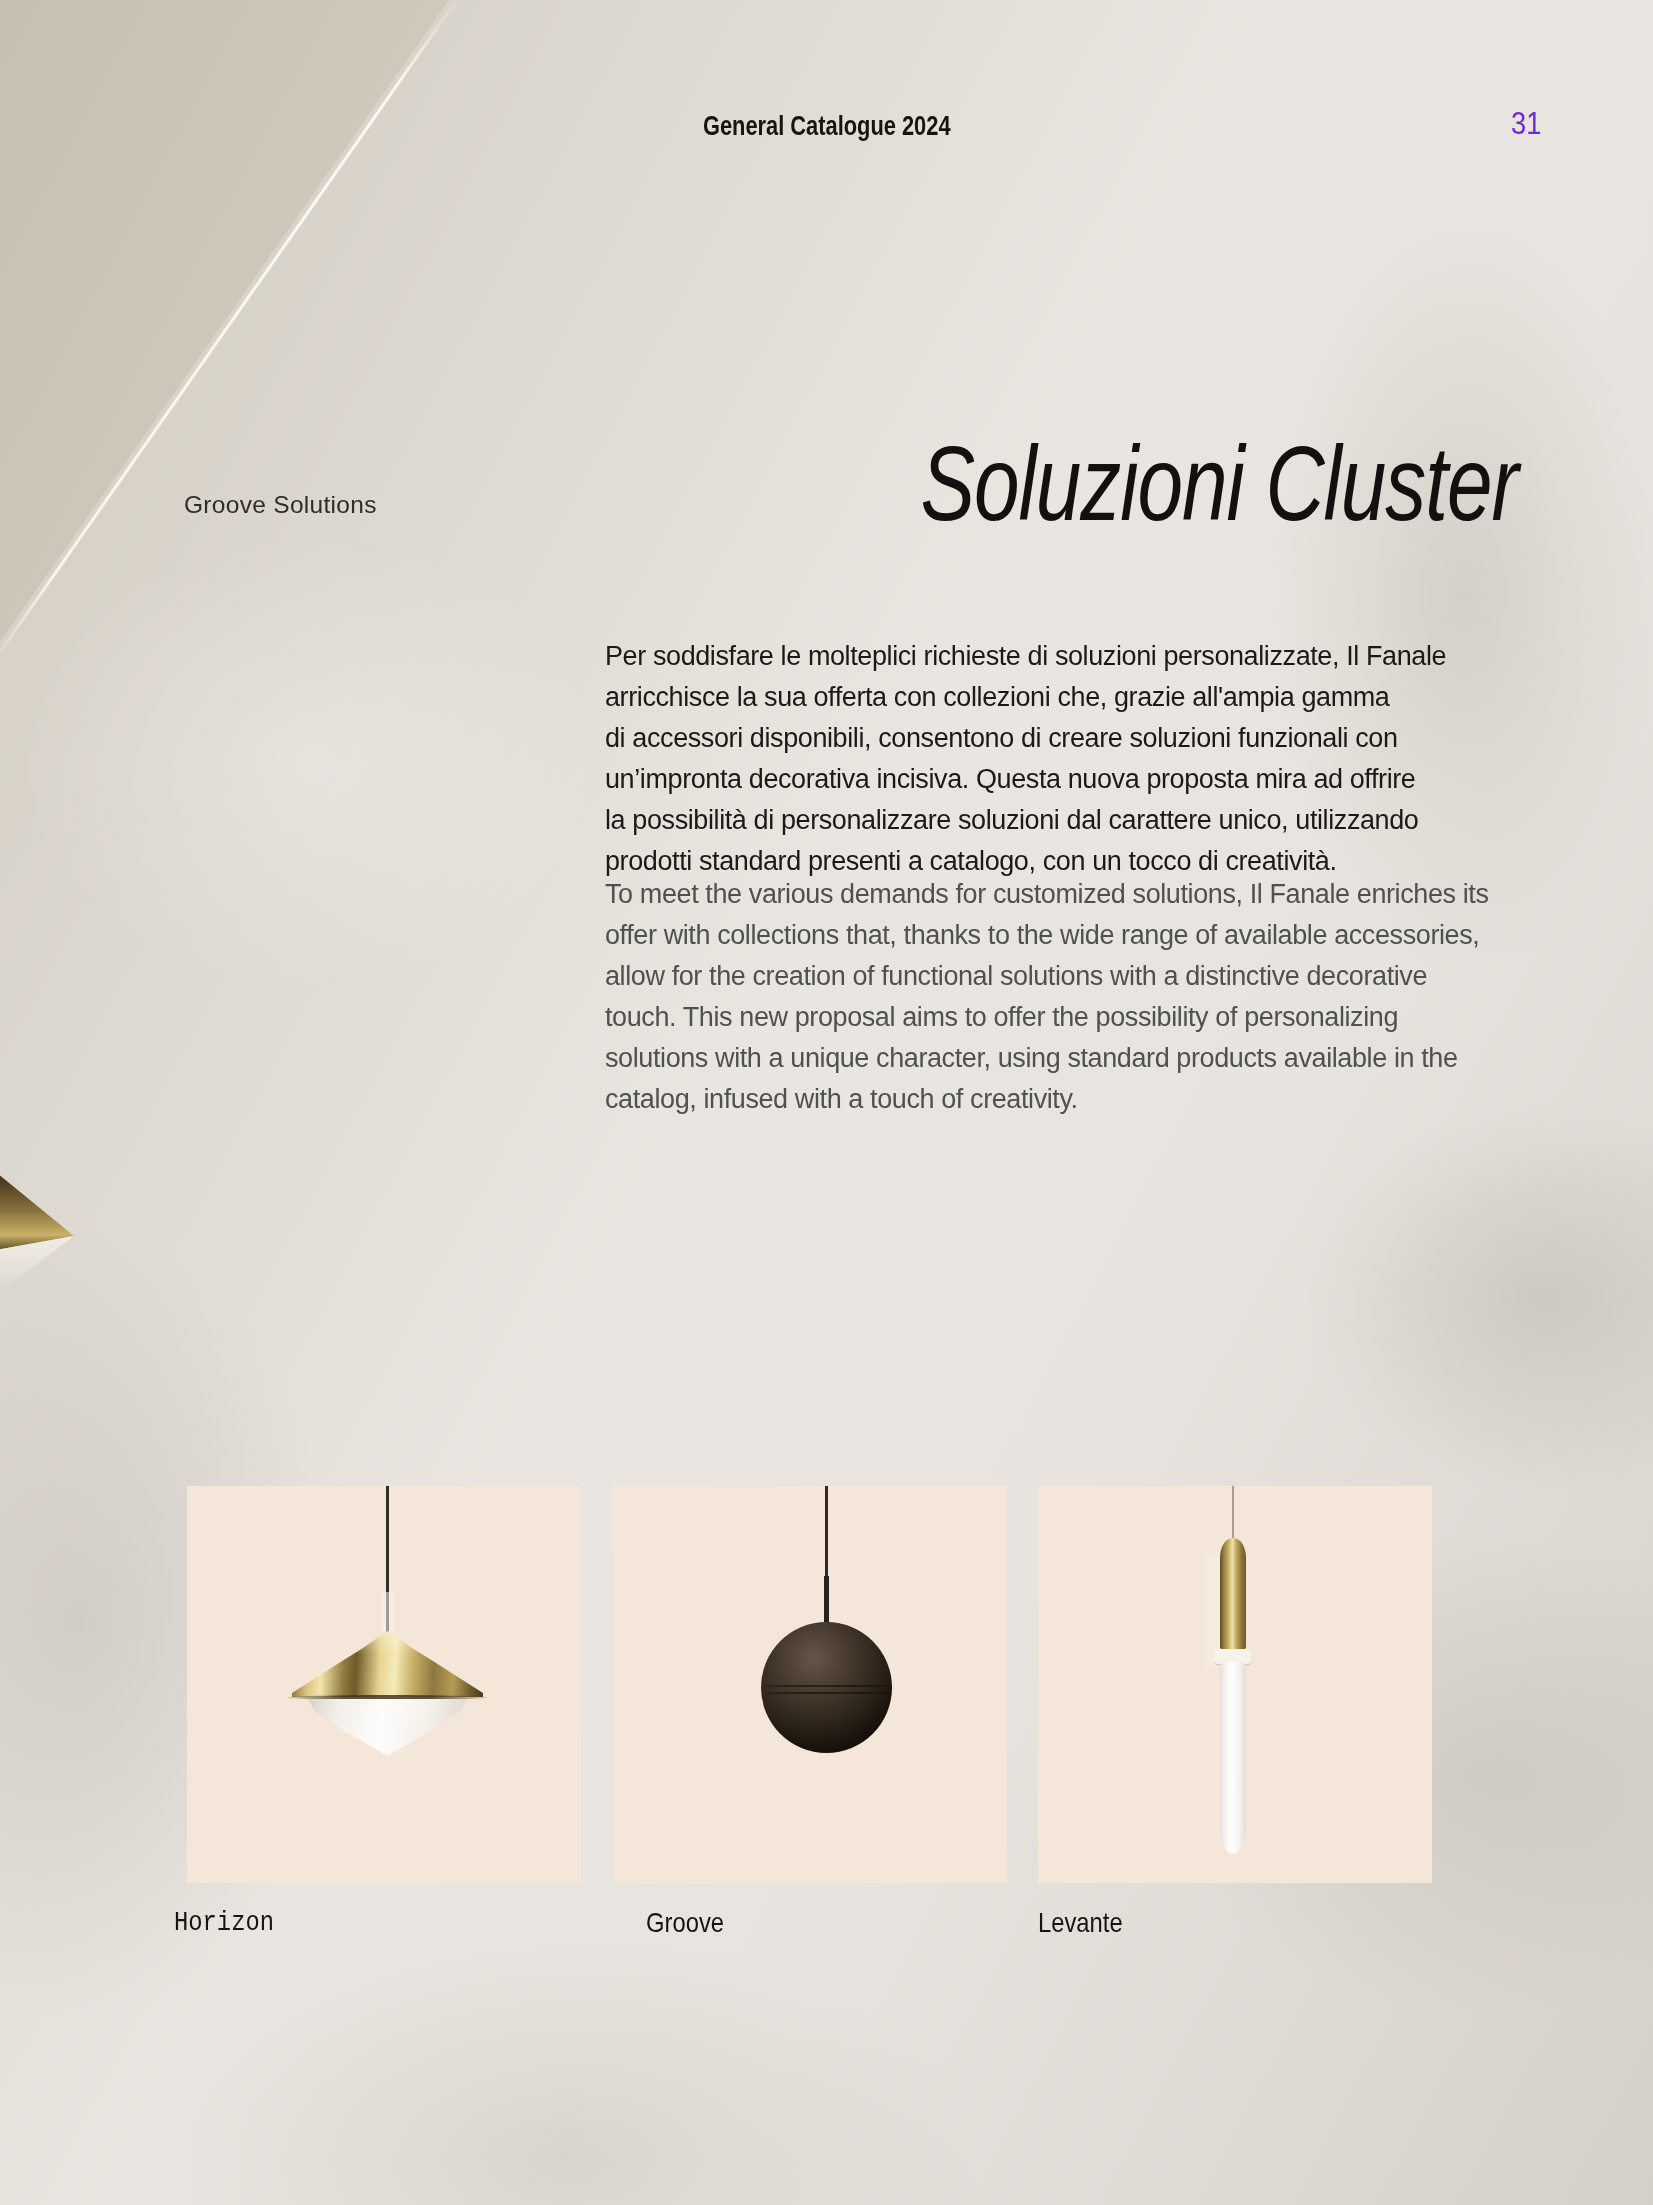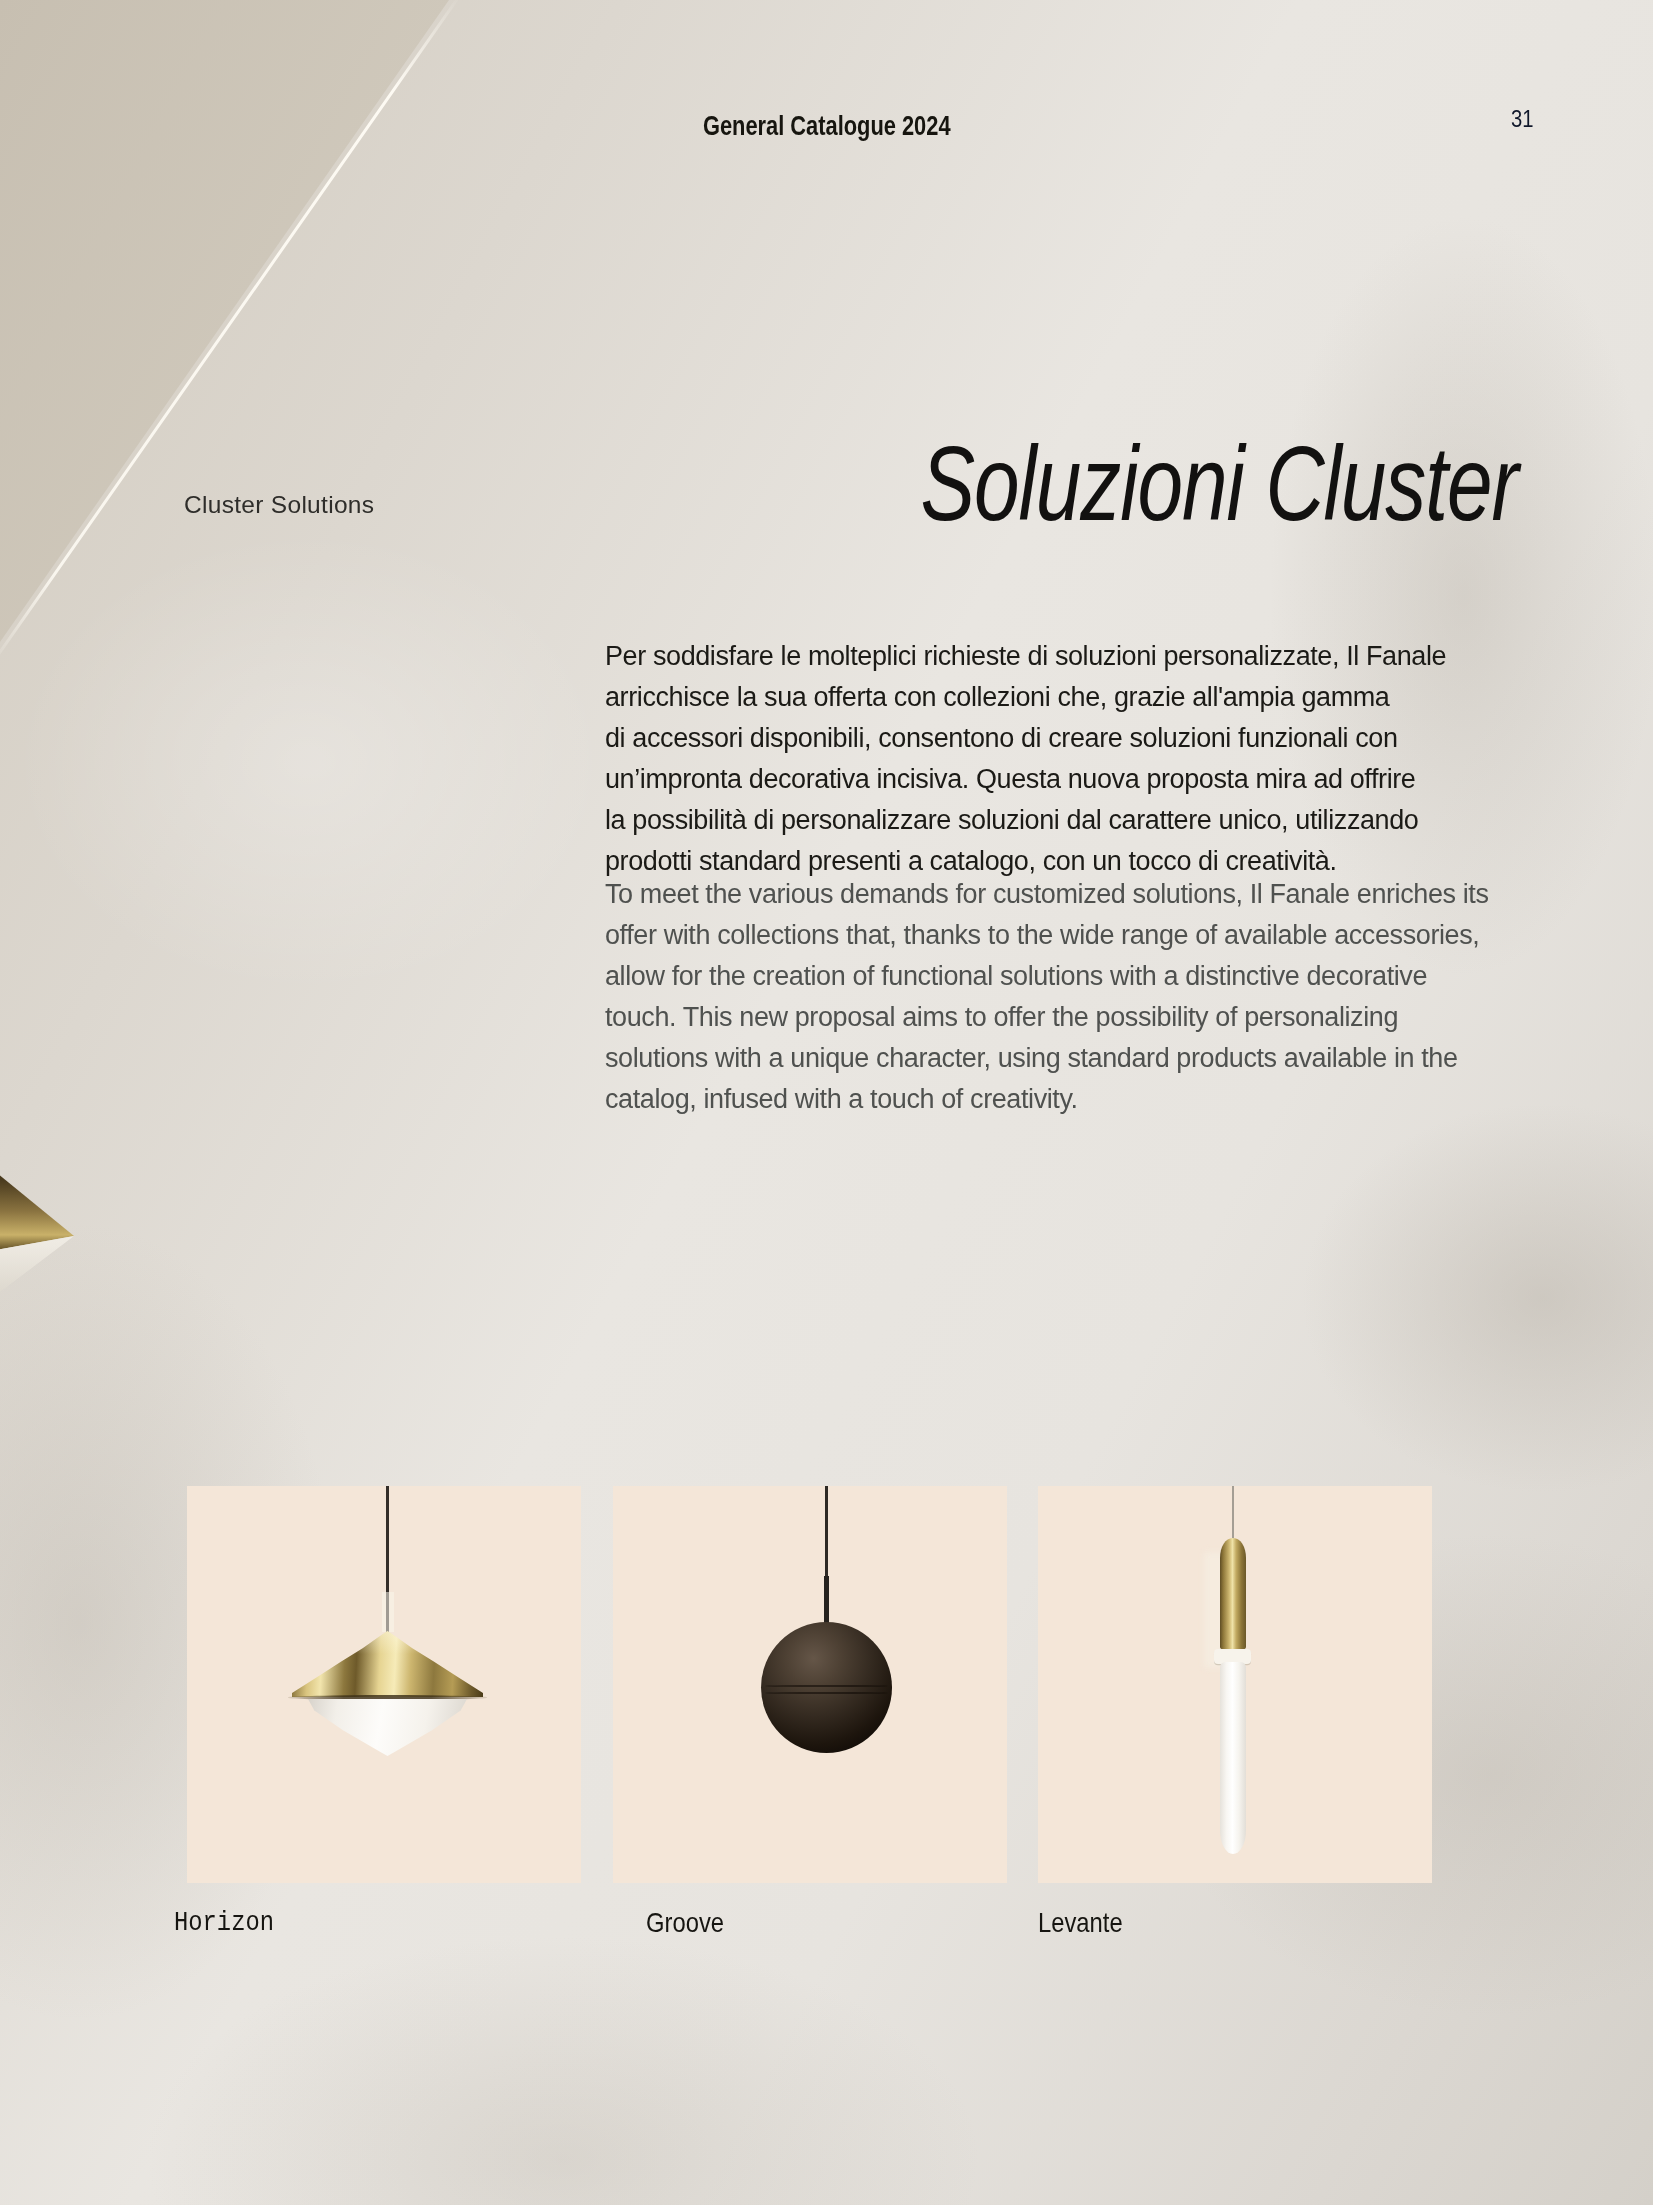--- a/index.html
+++ b/index.html
@@ -42,21 +42,21 @@
 
   
   .running-head {
     position:absolute; top:110px; left:0; width:100%;
     text-align:center; font-size:28px; font-weight:bold; color:#16150f;
     white-space:nowrap;
   }
   .running-head .cond { display:inline-block; transform:scaleX(0.78); transform-origin:center; }
   .page-number {
     position:absolute; top:106px; left:1511px;
-    font-size:23px; color:#0f172a; white-space:nowrap;
+    font-size:31px; color:#6d28d9; white-space:nowrap;
   }
   .page-number .cond { display:inline-block; transform:scaleX(0.88); transform-origin:left center; }
 
   
   .eyebrow {
     position:absolute; left:184px; top:491px;
     font-size:24.5px; letter-spacing:0.3px; color:#2e2d2a; white-space:nowrap;
   }
   .page-title {
     position:absolute; top:431px; right:136px;
@@ -145,21 +145,21 @@
   <div class="tip-white"></div>
 </div>
 
 <div class="running-head">
   <span class="cond">General Catalogue 2024</span>
 </div>
 <div class="page-number">
   <span class="cond">31</span>
 </div>
 
-<div class="eyebrow">Cluster Solutions</div>
+<div class="eyebrow">Groove Solutions</div>
 <h1 class="page-title">
   <span class="cond">Soluzioni Cluster</span>
 </h1>
 <p class="para para-it">Per soddisfare le molteplici richieste di soluzioni personalizzate, Il Fanale
 arricchisce la sua offerta con collezioni che, grazie all'ampia gamma
 di accessori disponibili, consentono di creare soluzioni funzionali con
 un’impronta decorativa incisiva. Questa nuova proposta mira ad offrire
 la possibilità di personalizzare soluzioni dal carattere unico, utilizzando
 prodotti standard presenti a catalogo, con un tocco di creatività.</p>
 <p class="para para-en">To meet the various demands for customized solutions, Il Fanale enriches its

